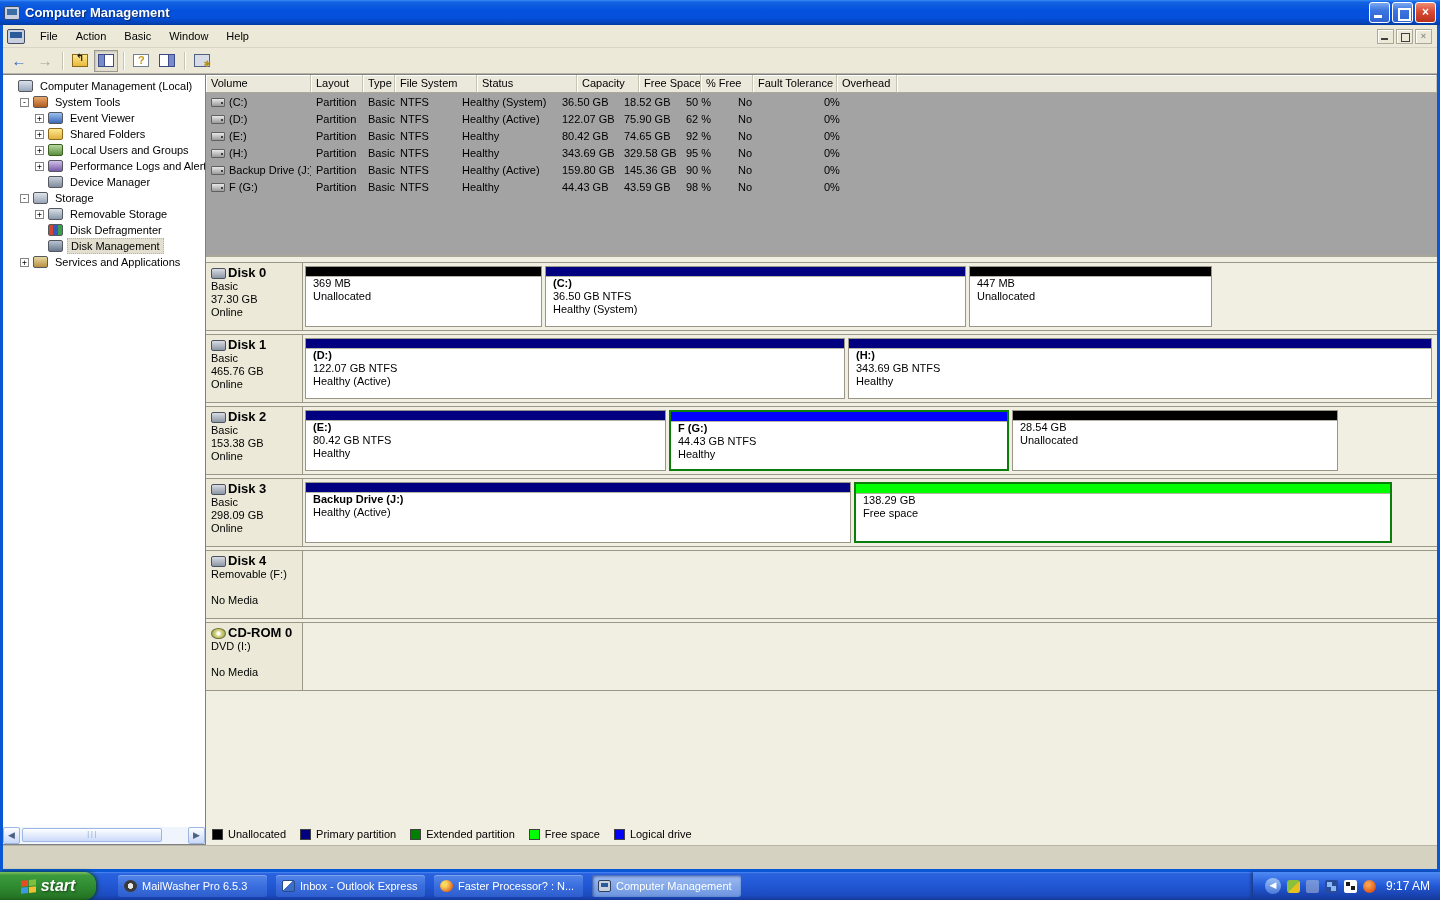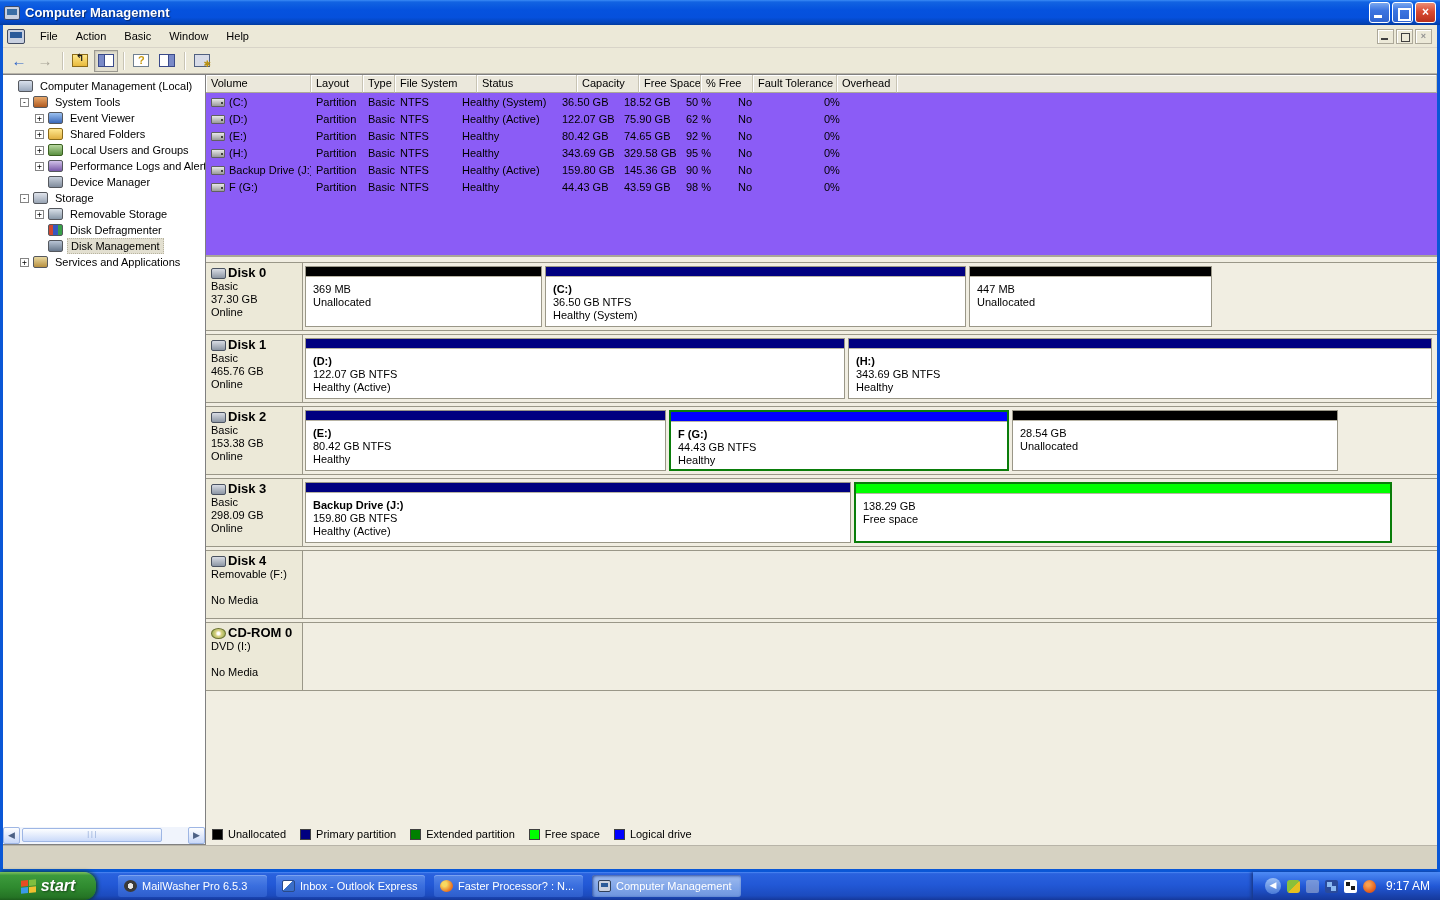--- a/index.html
+++ b/index.html
@@ -83,21 +83,21 @@
   .ic-removable { background:linear-gradient(180deg,#D8E0E8,#8898A8); }
   .ic-defrag { background:linear-gradient(90deg,#D04830 33%,#3858C0 33%,#3858C0 66%,#38A048 66%); }
   .ic-diskmgmt { background:linear-gradient(180deg,#B8C4D4,#68788C); }
   .ic-services { background:linear-gradient(180deg,#E8D8A0,#B89040); }
   .tlabel { padding:1px 3px; }
   .titem.selected .tlabel { background:#E2DFD0; border:1px dotted #B8B4A0; }
 
   .right-pane { flex:1; position:relative; background:#F1EEE2; border-top:1px solid #808080; overflow:hidden; }
 
   
-  .volume-table { position:absolute; left:0; right:0; top:0; height:182px; background:#8b5cf6; border-bottom:2px solid #A9A697; }
+  .volume-table { position:absolute; left:0; right:0; top:0; height:182px; background:#a3a3a3; border-bottom:2px solid #A9A697; }
   .vt-header { display:flex; height:18px; background:#EBE8DC; }
   .vt-h { border-right:1px solid #C8C4B4; border-bottom:1px solid #ACA899; box-shadow:inset 1px 1px 0 #fff;
     padding:2px 5px; white-space:nowrap; overflow:hidden; }
   .vt-row { display:flex; height:17px; align-items:center; }
   .vt-c { padding:0 5px; white-space:nowrap; overflow:hidden; flex:0 0 auto; }
   .drive-ico { display:inline-block; width:14px; height:9px; background:linear-gradient(180deg,#E8E8E8,#9A9A9A);
     border:1px solid #606060; border-radius:1px; margin-right:4px; vertical-align:middle; position:relative; }
   .drive-ico:after { content:""; position:absolute; right:1px; top:3px; width:2px; height:2px; background:#404040; }
 
   
@@ -105,21 +105,21 @@
   .disk-row { display:flex; height:69px; margin-top:3px; border-top:1px solid #9A9788; border-bottom:1px solid #9A9788; background:#F1EEE2; }
   .disk-label { width:97px; flex:0 0 auto; border-right:1px solid #9A9788; padding:3px 5px; background:#ECE9D8; line-height:13px; }
   .disk-label b { display:inline-block; font-size:13px; }
   .dico { display:inline-block; width:15px; height:11px; vertical-align:-2px; margin-right:2px;
     background:linear-gradient(180deg,#D8DCE4,#8C96A4); border:1px solid #4A5260; border-radius:2px; }
   .dico.cd { border-radius:50%; background:radial-gradient(circle at 50% 50%,#fff 15%,#D8D080 40%,#A8B860 75%); border-color:#6A7030; }
   .parts { display:flex; gap:3px; padding:3px 0 3px 2px; }
   .part { border:1px solid #9A9788; background:#fff; display:flex; flex-direction:column; }
   .part.greenbox { border:2px solid #0A7D0A; }
   .pband { height:9px; flex:0 0 auto; }
-  .pbody { flex:1; border-top:1px solid #B8B4A4; padding:6px 7px; line-height:13px; overflow:hidden; white-space:nowrap; }
+  .pbody { flex:1; border-top:1px solid #B8B4A4; padding:0 7px; line-height:13px; overflow:hidden; white-space:nowrap; }
   .pbody b { font-size:11px; }
 
   .legend { position:absolute; left:6px; bottom:5px; display:flex; align-items:center; gap:14px; }
   .leg-item { display:flex; align-items:center; gap:5px; }
   .leg-swatch { width:11px; height:11px; border:1px solid #404040; }
 
   .window-bottom { position:absolute; left:0; right:0; bottom:0; height:24px; background:#D6D2C2; border-top:1px solid #B8B4A8; }
 
   
   .taskbar { position:absolute; left:0; bottom:0; width:1440px; height:28px;
@@ -426,21 +426,21 @@
                   <div>Unallocated</div>
                 </div>
               </div>
             </div>
           </div>
           <div class="disk-row">
             <div class="disk-label"><b><span class="dico"></span>Disk 3</b><div>Basic</div><div>298.09 GB</div><div>Online</div></div>
             <div class="parts">
               <div class="part" style="width: 546px;">
                 <div class="pband" style="background: rgb(0, 0, 128);"></div>
-                <div class="pbody"><b>Backup Drive  (J:)</b><div>159.80 GB NTFS</div><div>Healthy (Active)</div></div>
+                <div class="pbody"><b>Backup Drive  (J:)</b><div>Healthy (Active)</div></div>
               </div>
               <div class="part greenbox" style="width: 538px;">
                 <div class="pband" style="background: rgb(0, 255, 0);"></div>
                 <div class="pbody">
                   <div>138.29 GB</div>
                   <div>Free space</div>
                 </div>
               </div>
             </div>
           </div>

